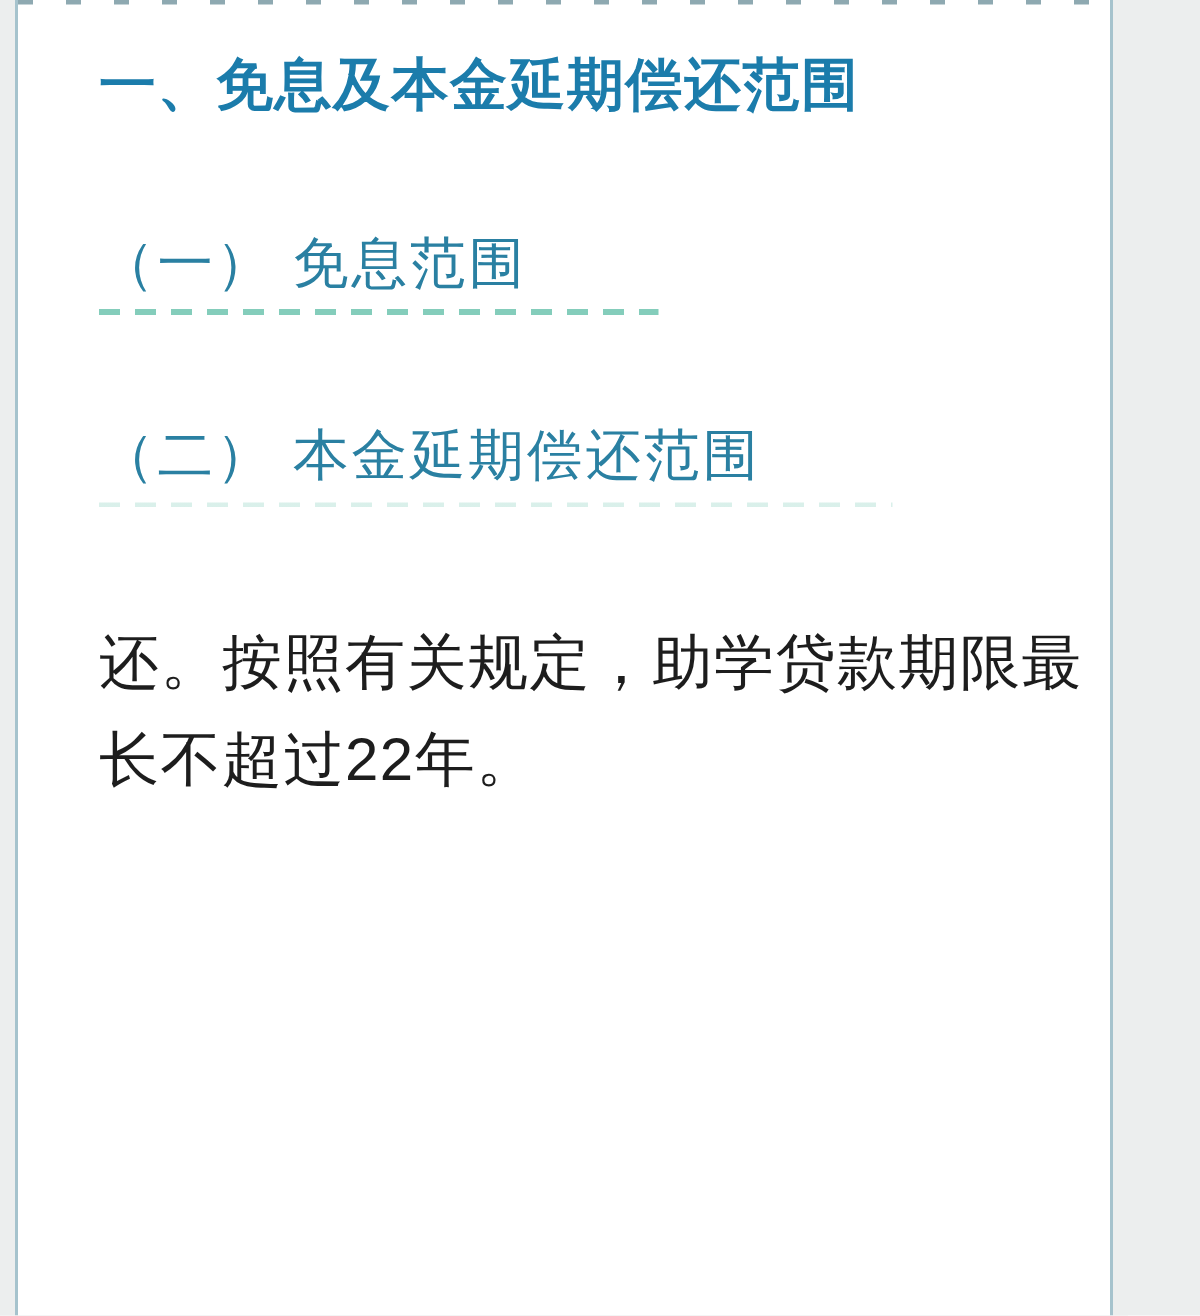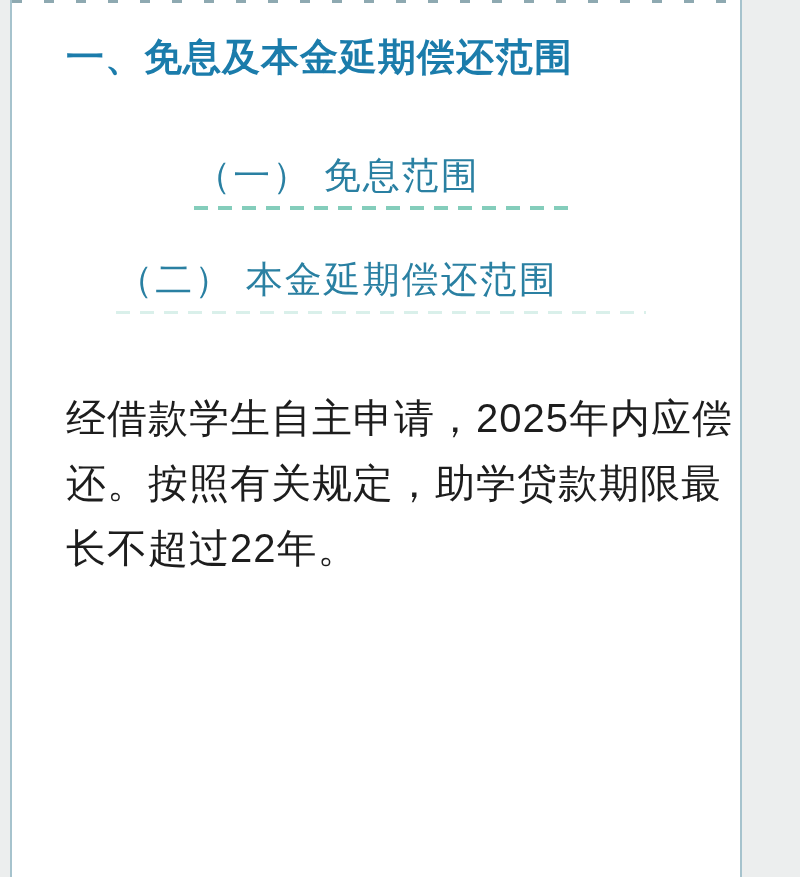--- a/index.html
+++ b/index.html
@@ -44,23 +44,22 @@
     white-space: nowrap;
   }
   .heading {
     margin: 74px 0 0 0;
     font-size: 37px;
     line-height: 44px;
     font-weight: 500;
     letter-spacing: 2px;
     color: var(--heading, #2a80a2);
     white-space: nowrap;
-    text-align: center;
   }
-  .heading.second { margin-top: 48px; text-decoration: underline; }
+  .heading.second { margin-top: 72px; text-decoration: underline; }
   .heading .h-inner {
     display: inline-block;
     padding-bottom: 12px;
     padding-right: 88px;
   }
   .heading.dashed .h-inner {
     background-image: repeating-linear-gradient(90deg,
       var(--underline_light, #84cdbb) 0 14px, transparent 14px 24px);
     background-repeat: no-repeat;
     background-size: 100% 4px;
@@ -102,19 +101,18 @@
   <div class="card">
 
     <h1 class="title">一、免息及本金延期偿还范围</h1>
 
     <h2 class="heading dashed"><span class="h-inner">（一） 免息范围</span></h2>
 
 
     <h2 class="heading second faint"><span class="h-inner">（二） 本金延期偿还范围</span></h2>
 
     <div class="para second">
-      <div class="line"><span>经借款学生自主申请，2025年内应偿</span></div>
       <div class="line"><span>还。按照有关规定，助学贷款期限最</span></div>
       <div class="line"><span>长不超过22年。</span></div>
     </div>
 
   </div>
 </div>
 
 </body></html>

